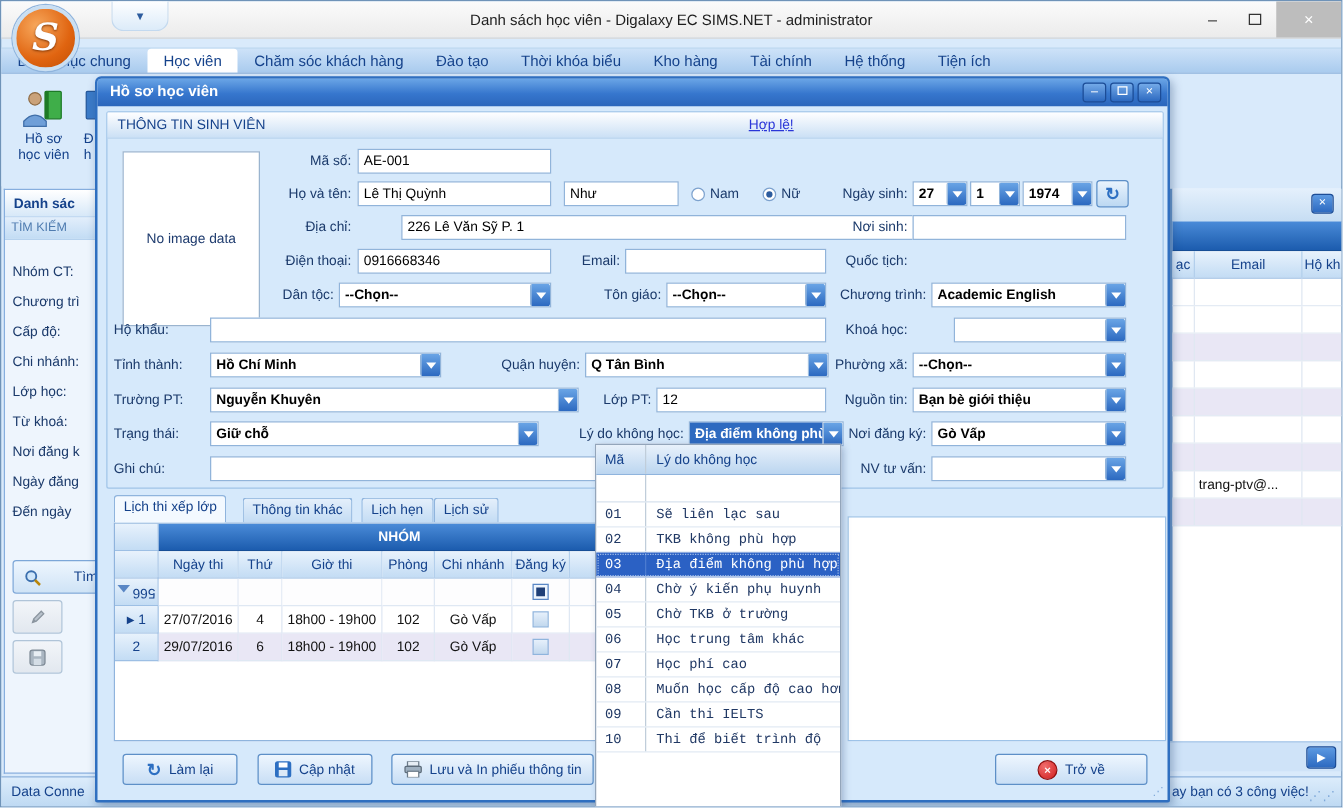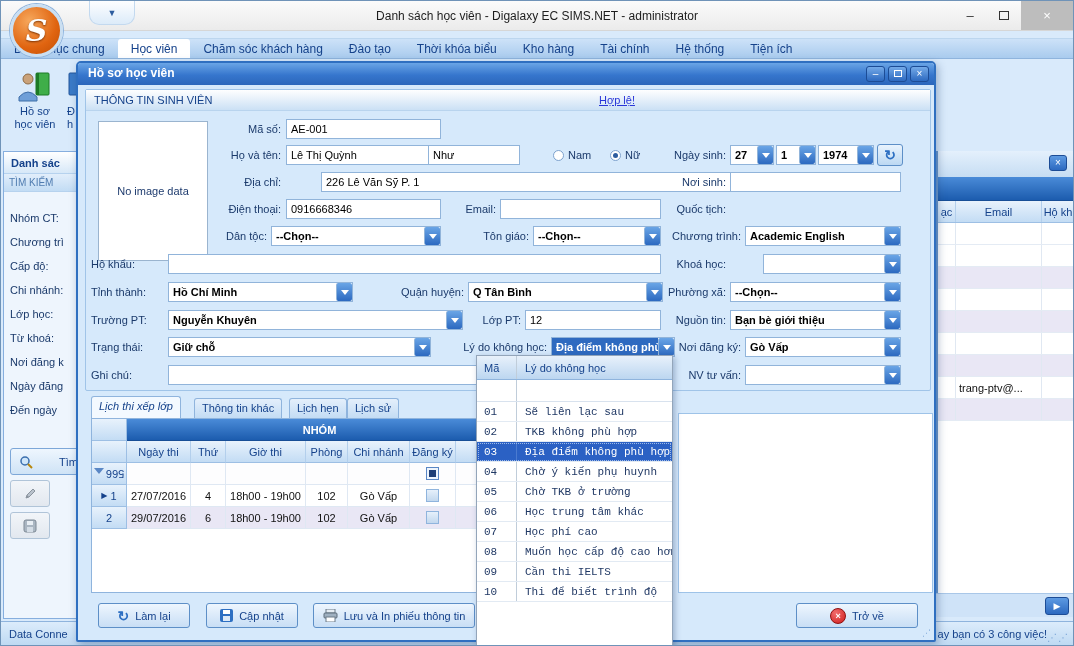--- a/index.html
+++ b/index.html
@@ -363,21 +363,21 @@
       </div>
     </div>
 
     <div class="photo">No image data</div>
 
     <div class="lbl r" style="left:100px; top:56px; width:103px;">Mã số:</div>
     <div class="inp" style="left:208px; top:56px; width:155px;">AE-001</div>
 
     <div class="lbl r" style="left:100px; top:82px; width:103px;">Họ và tên:</div>
     <div class="inp" style="left:208px; top:82px; width:155px;">Lê Thị Quỳnh</div>
-    <div class="inp" style="left:350px; top:82px; width:92px;">Như</div>
+    <div class="inp" style="left:373px; top:82px; width:92px;">Như</div>
     <div class="radio" style="left:475px; top:82px;">
       <span class="rdot"></span>
       <span>Nam</span>
     </div>
     <div class="radio" style="left:532px; top:82px;">
       <span class="rdot on"></span>
       <span>Nữ</span>
     </div>
     <div class="lbl r" style="left:572px; top:82px; width:76px;">Ngày sinh:</div>
     <div class="combo" style="left:652px; top:82px; width:44px;">
@@ -475,21 +475,21 @@
     </div>
 
     <div class="lbl" style="left:13px; top:302px;">Ghi chú:</div>
     <div class="inp" style="left:90px; top:302px; width:493px;"></div>
     <div class="lbl r" style="left:572px; top:302px; width:91px;">NV tư vấn:</div>
     <div class="combo" style="left:667px; top:302px; width:156px;">
       <span class="cval"></span>
       <span class="cbtn"></span>
     </div>
 
-    <div class="dtab active" style="left:13px; top:333px;font-style:italic;">Lịch thi xếp lớp</div>
+    <div class="dtab active" style="left:13px; top:333px;">Lịch thi xếp lớp</div>
     <div class="dtab" style="left:116px; top:335px;">Thông tin khác</div>
     <div class="dtab" style="left:211px; top:335px;">Lịch hẹn</div>
     <div class="dtab" style="left:269px; top:335px;">Lịch sử</div>
 
     <div class="grid">
       <div class="g-row">
         <div class="g-ind"></div>
         <div class="g-band">NHÓM</div>
       </div>
       <div class="g-row">

